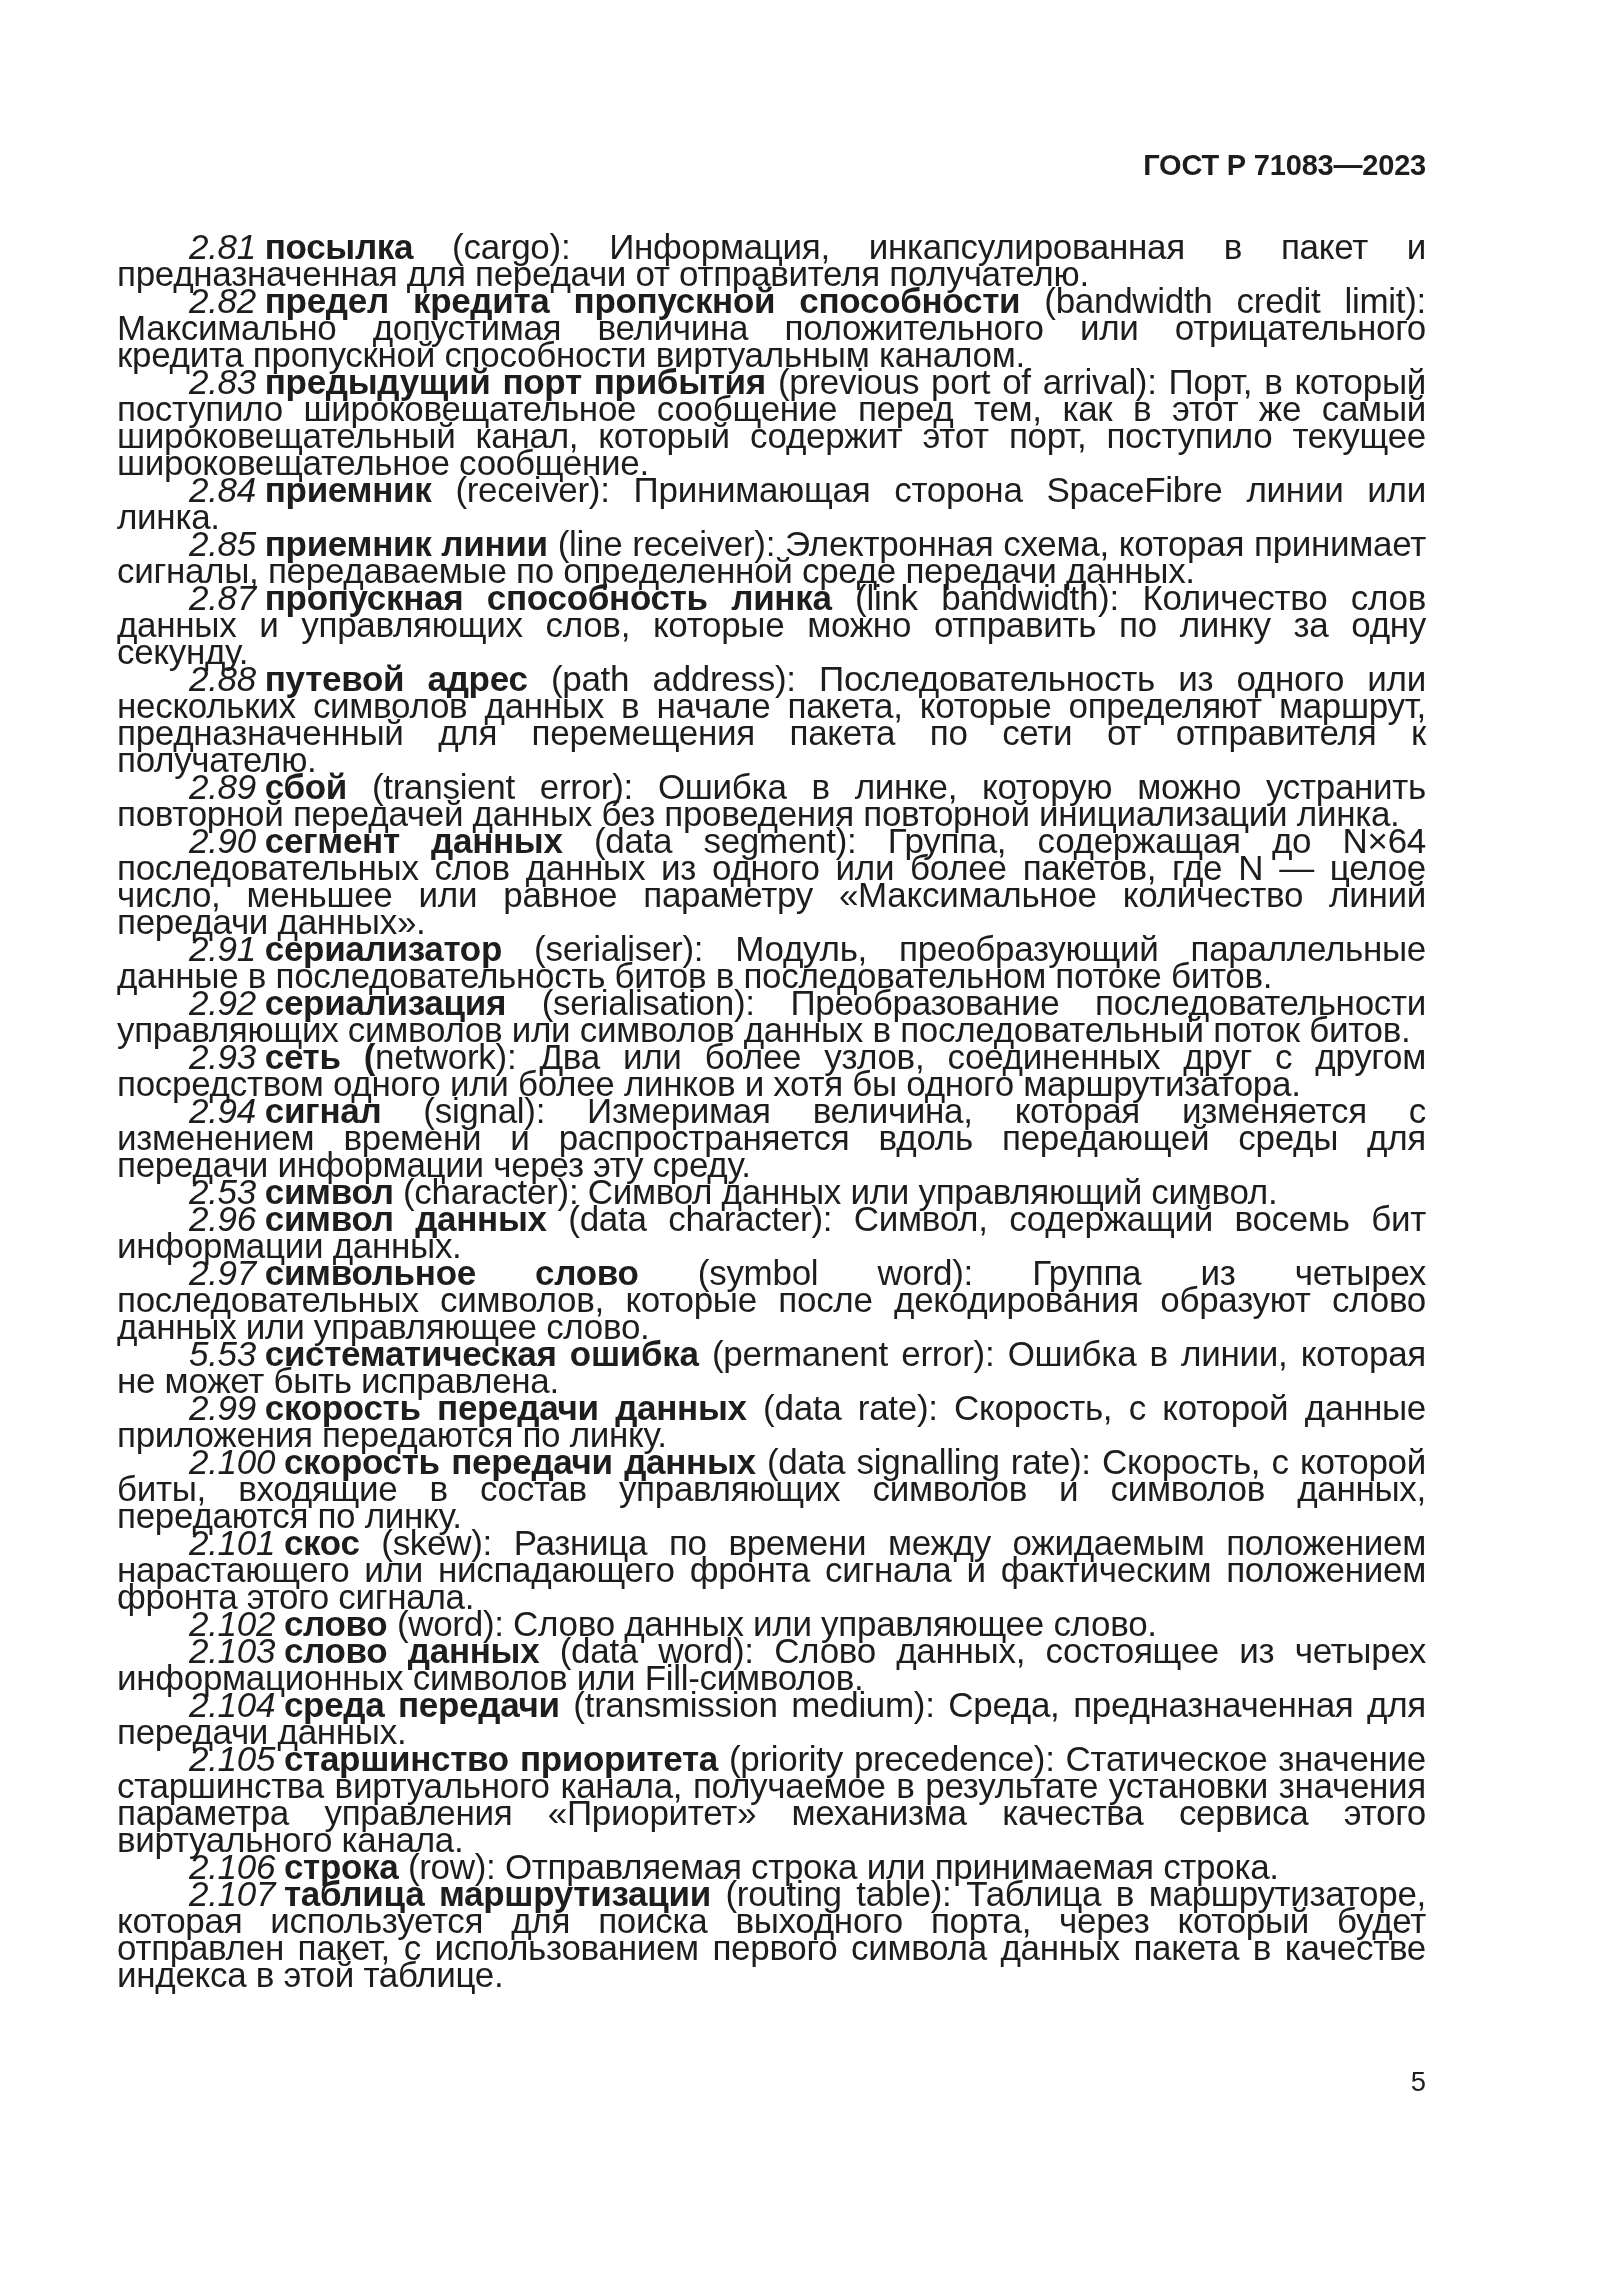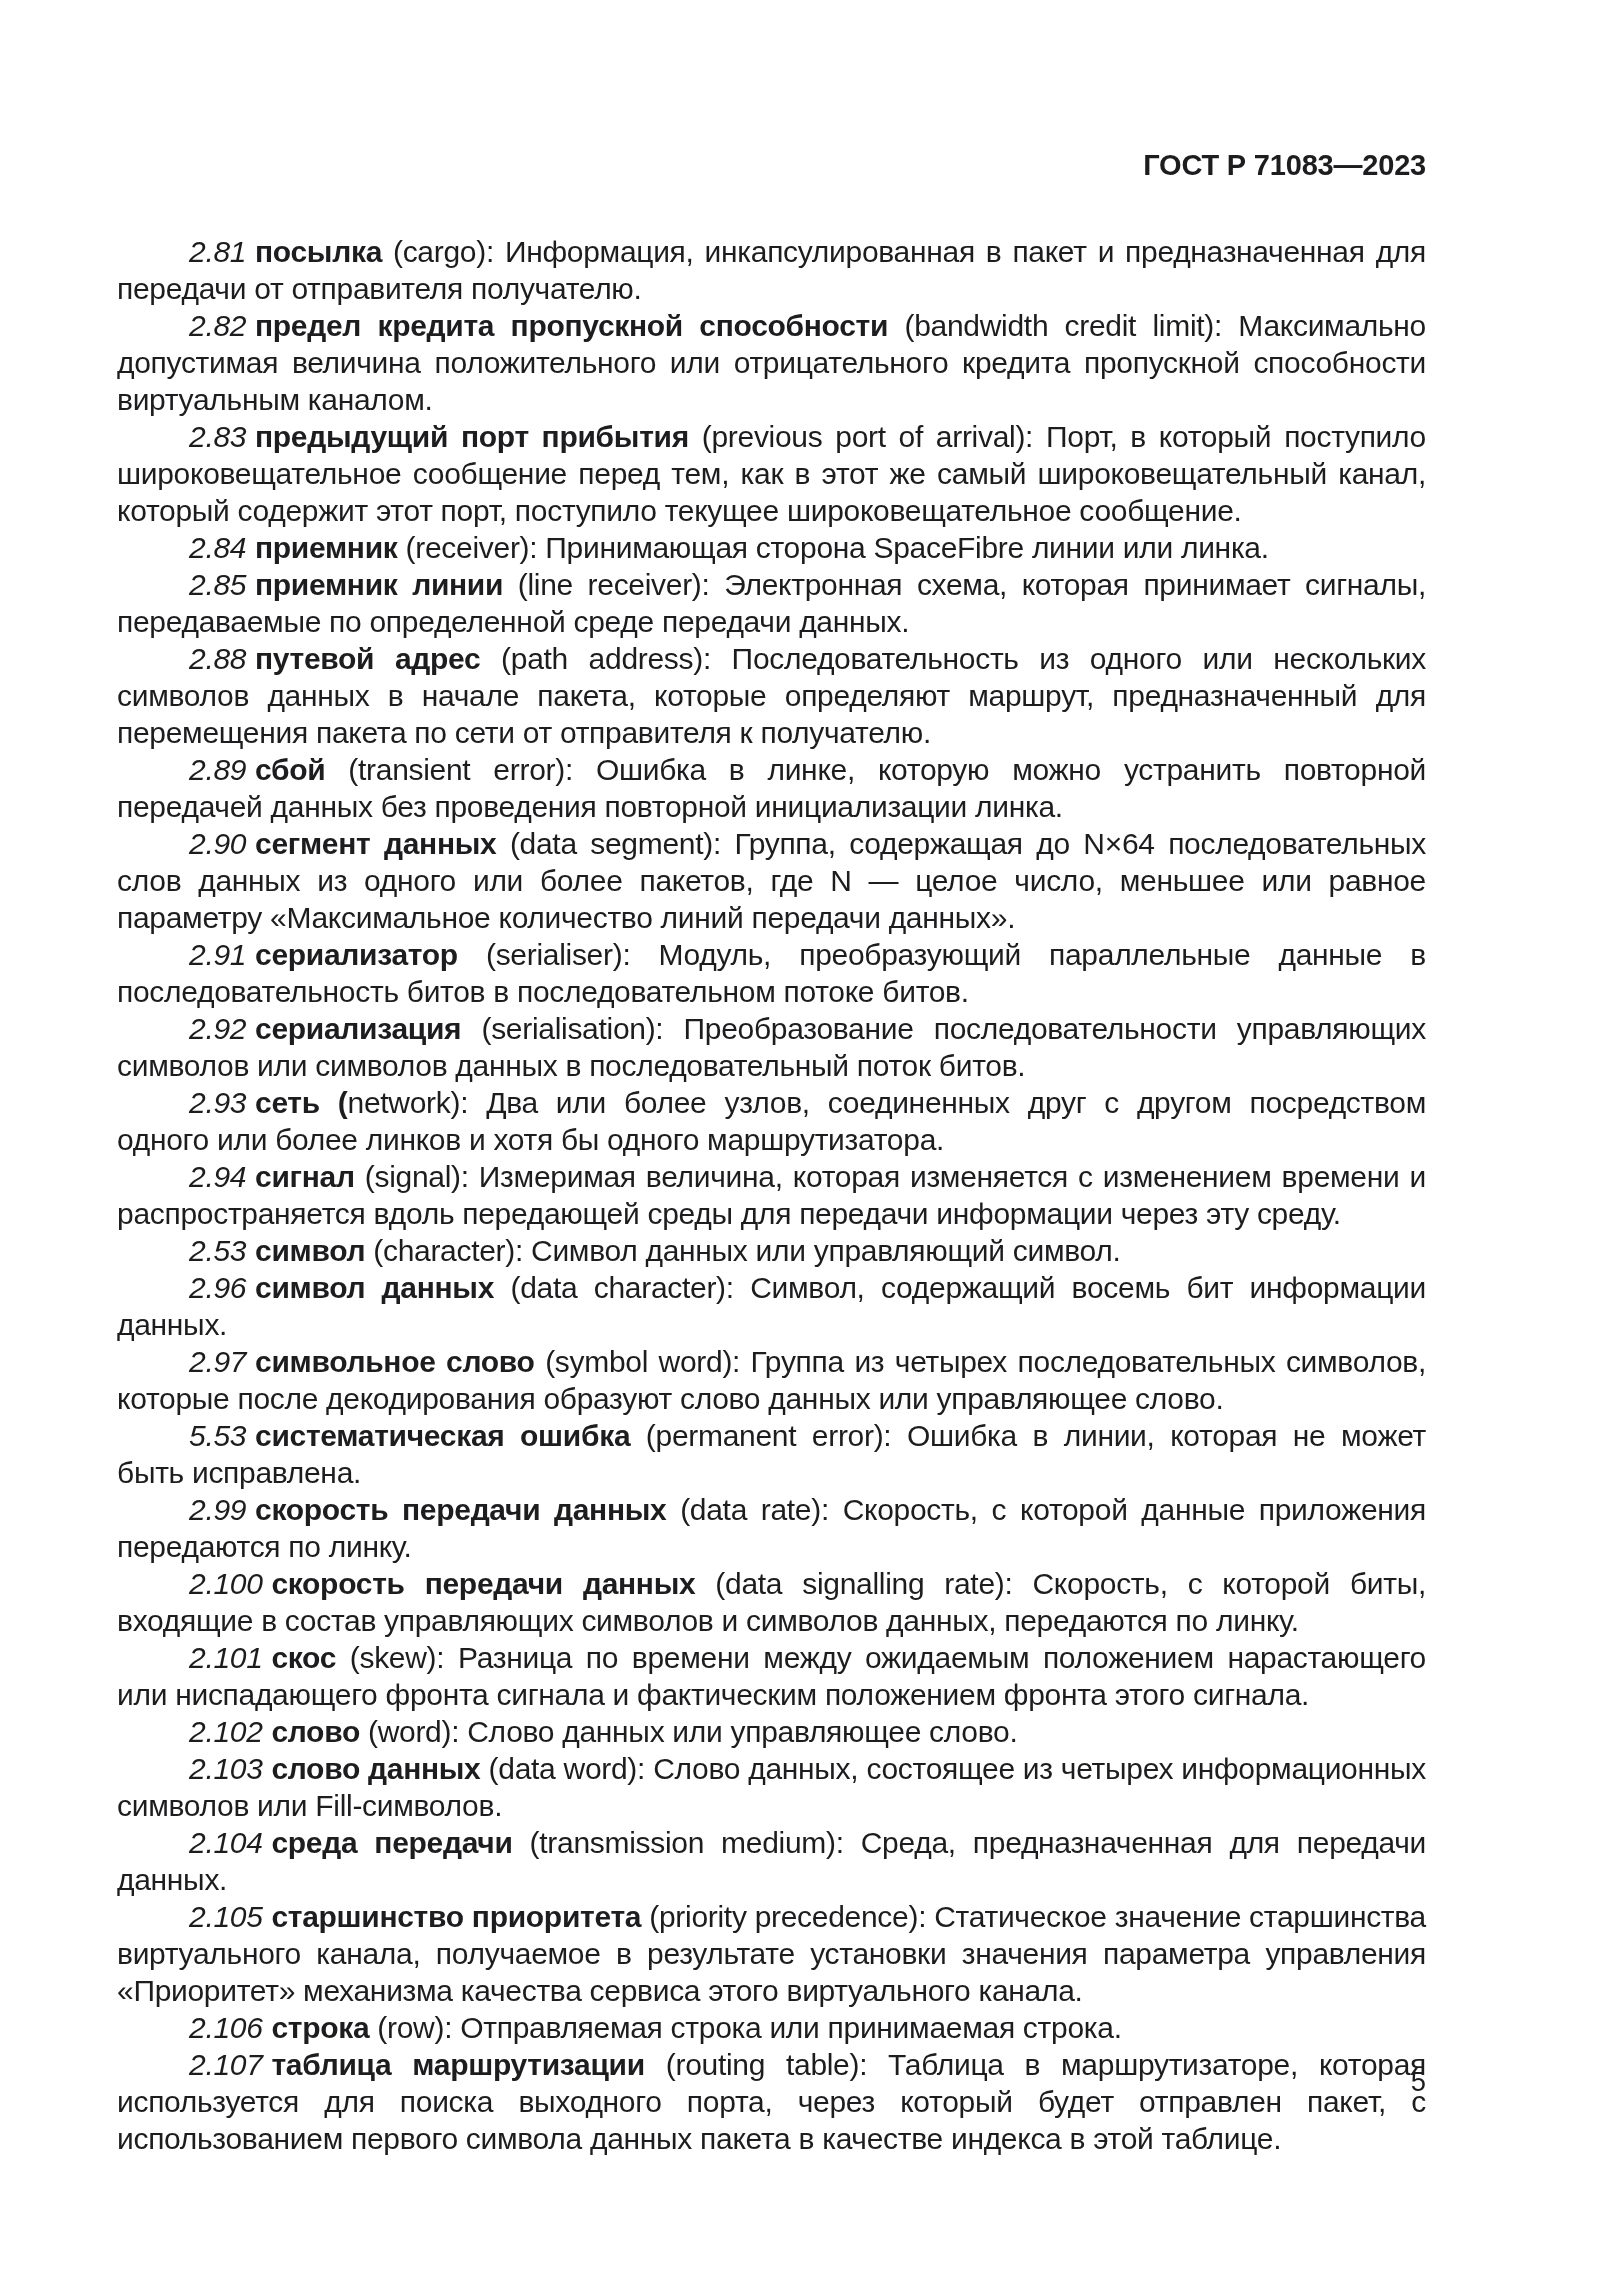--- a/index.html
+++ b/index.html
@@ -25,22 +25,22 @@
     font-weight: bold;
     font-size: 29px;
     line-height: 33px;
     letter-spacing: -0.2px;
   }
   .body-text {
     position: absolute;
     top: 233px;
     left: 117px;
     width: 1309px;
-    font-size: 30px;
-    line-height: 37px;
+    font-size: 35px;
+    line-height: 27px;
     text-align: justify;
     letter-spacing: -0.3px;
   }
   p.term {
     margin: 0;
     text-indent: 72px;
   }
   .t-num {
     font-style: italic;
     margin-right: 8.8px;
@@ -64,20 +64,21 @@
 <div class="page">
 
   <div class="doc-header">ГОСТ Р 71083—2023</div>
 
   <div class="body-text">
       <p class="term"><span class="t-num">2.81</span><span class="t-title">посылка</span><span class="t-def"> (cargo): Информация, инкапсулированная в пакет и предназначенная для передачи от отправителя получателю.</span></p>
       <p class="term"><span class="t-num">2.82</span><span class="t-title">предел кредита пропускной способности</span><span class="t-def"> (bandwidth credit limit): Максимально допустимая величина положительного или отрицательного кредита пропускной способности виртуальным каналом.</span></p>
       <p class="term"><span class="t-num">2.83</span><span class="t-title">предыдущий порт прибытия</span><span class="t-def"> (previous port of arrival): Порт, в который поступило широковещательное сообщение перед тем, как в этот же самый широковещательный канал, который содержит этот порт, поступило текущее широковещательное сообщение.</span></p>
       <p class="term"><span class="t-num">2.84</span><span class="t-title">приемник</span><span class="t-def"> (receiver): Принимающая сторона SpaceFibre линии или линка.</span></p>
       <p class="term"><span class="t-num">2.85</span><span class="t-title">приемник линии</span><span class="t-def"> (line receiver): Электронная схема, которая принимает сигналы, передаваемые по определенной среде передачи данных.</span></p>
+      <p class="term"><span class="t-num">2.87</span><span class="t-title">пропускная способность линка</span><span class="t-def"> (link bandwidth): Количество слов данных и управляющих слов, которые можно отправить по линку за одну секунду.</span></p>
       <p class="term"><span class="t-num">2.88</span><span class="t-title">путевой адрес</span><span class="t-def"> (path address): Последовательность из одного или нескольких символов данных в начале пакета, которые определяют маршрут, предназначенный для перемещения пакета по сети от отправителя к получателю.</span></p>
       <p class="term"><span class="t-num">2.89</span><span class="t-title">сбой</span><span class="t-def"> (transient error): Ошибка в линке, которую можно устранить повторной передачей данных без проведения повторной инициализации линка.</span></p>
       <p class="term"><span class="t-num">2.90</span><span class="t-title">сегмент данных</span><span class="t-def"> (data segment): Группа, содержащая до N×64 последовательных слов данных из одного или более пакетов, где N — целое число, меньшее или равное параметру «Максимальное количество линий передачи данных».</span></p>
       <p class="term"><span class="t-num">2.91</span><span class="t-title">сериализатор</span><span class="t-def"> (serialiser): Модуль, преобразующий параллельные данные в последовательность битов в последовательном потоке битов.</span></p>
       <p class="term"><span class="t-num">2.92</span><span class="t-title">сериализация</span><span class="t-def"> (serialisation): Преобразование последовательности управляющих символов или символов данных в последовательный поток битов.</span></p>
       <p class="term"><span class="t-num">2.93</span><span class="t-title">сеть (</span><span class="t-def">network): Два или более узлов, соединенных друг с другом посредством одного или более линков и хотя бы одного маршрутизатора.</span></p>
       <p class="term"><span class="t-num">2.94</span><span class="t-title">сигнал</span><span class="t-def"> (signal): Измеримая величина, которая изменяется с изменением времени и распространяется вдоль передающей среды для передачи информации через эту среду.</span></p>
       <p class="term"><span class="t-num">2.53</span><span class="t-title">символ</span><span class="t-def"> (character): Символ данных или управляющий символ.</span></p>
       <p class="term"><span class="t-num">2.96</span><span class="t-title">символ данных</span><span class="t-def"> (data character): Символ, содержащий восемь бит информации данных.</span></p>
       <p class="term"><span class="t-num">2.97</span><span class="t-title">символьное слово</span><span class="t-def"> (symbol word): Группа из четырех последовательных символов, которые после декодирования образуют слово данных или управляющее слово.</span></p>

